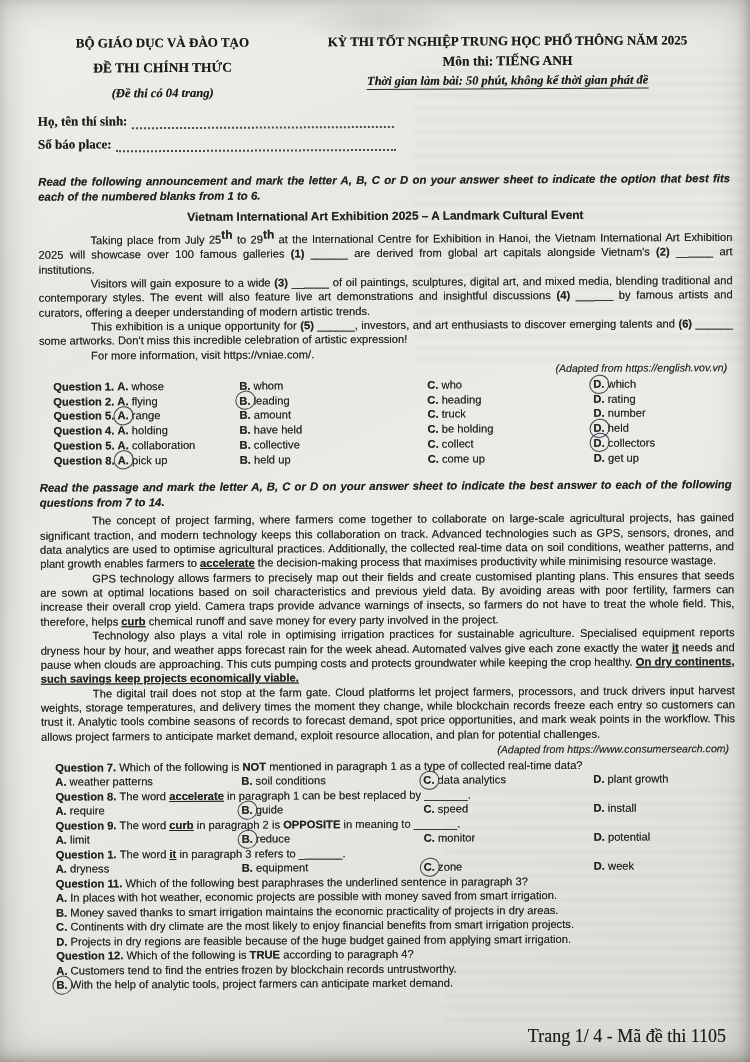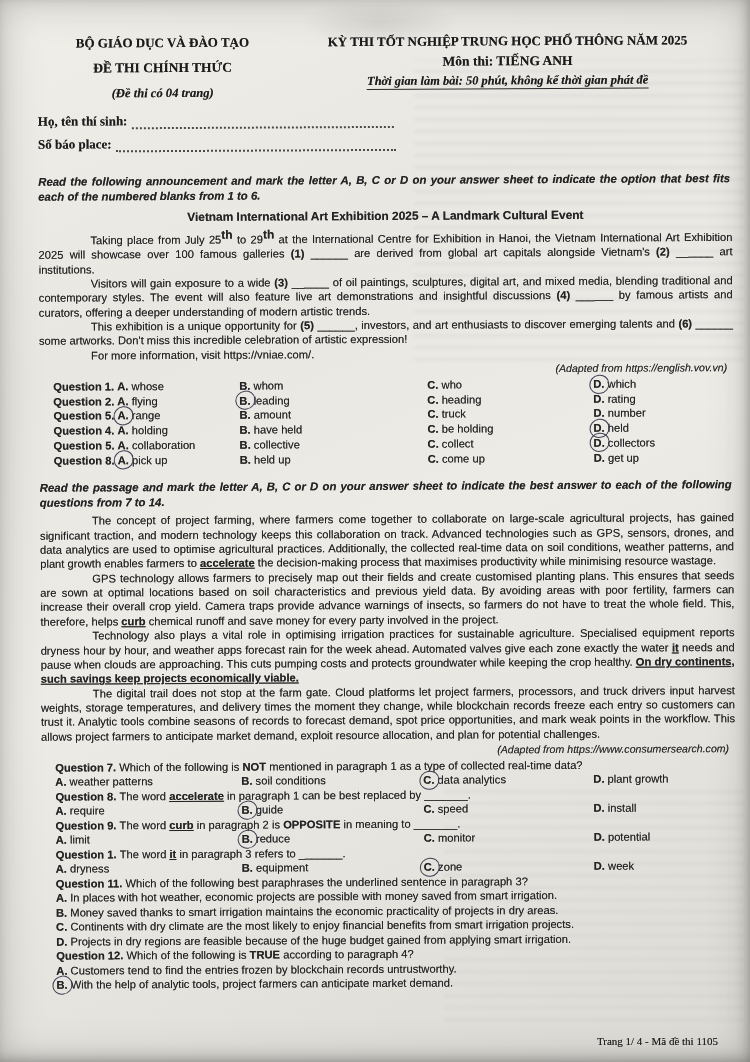--- a/index.html
+++ b/index.html
@@ -44,21 +44,21 @@
   .adapted{text-align:right;font-style:italic;font-size:10.6px;margin:2px 6px 2px 0;color:#2b2b2b;}
   
   .qblock{margin:3px 0 2px 14px;}
   .qrow{display:grid;grid-template-columns:186px 188px 166px 1fr;font-size:11.2px;line-height:14.7px;}
   .qstem{font-size:11.2px;line-height:14.5px;}
   .orow{display:grid;grid-template-columns:186px 182px 170px 1fr;font-size:11.2px;line-height:14.5px;}
   .oline{font-size:11.2px;line-height:14.5px;}
   .letter{font-weight:bold;position:relative;display:inline-block;}
   .circ::after{content:"";position:absolute;left:-4px;top:-2.5px;right:-5px;bottom:-2px;
     border:1.5px solid #3d3d50;border-radius:55% 48% 52% 50%;transform:rotate(-6deg);}
-  .footer{position:absolute;right:32px;bottom:15px;font-size:11px;}
+  .footer{position:absolute;right:24px;bottom:15px;font-size:18px;}
 </style>
 </head>
 <body>
 
 <div class="page txt">
   <div class="ghost g1"></div>
   <div class="ghost g2"></div>
   <div class="ghost g3"></div>
   <div class="inner">
 

